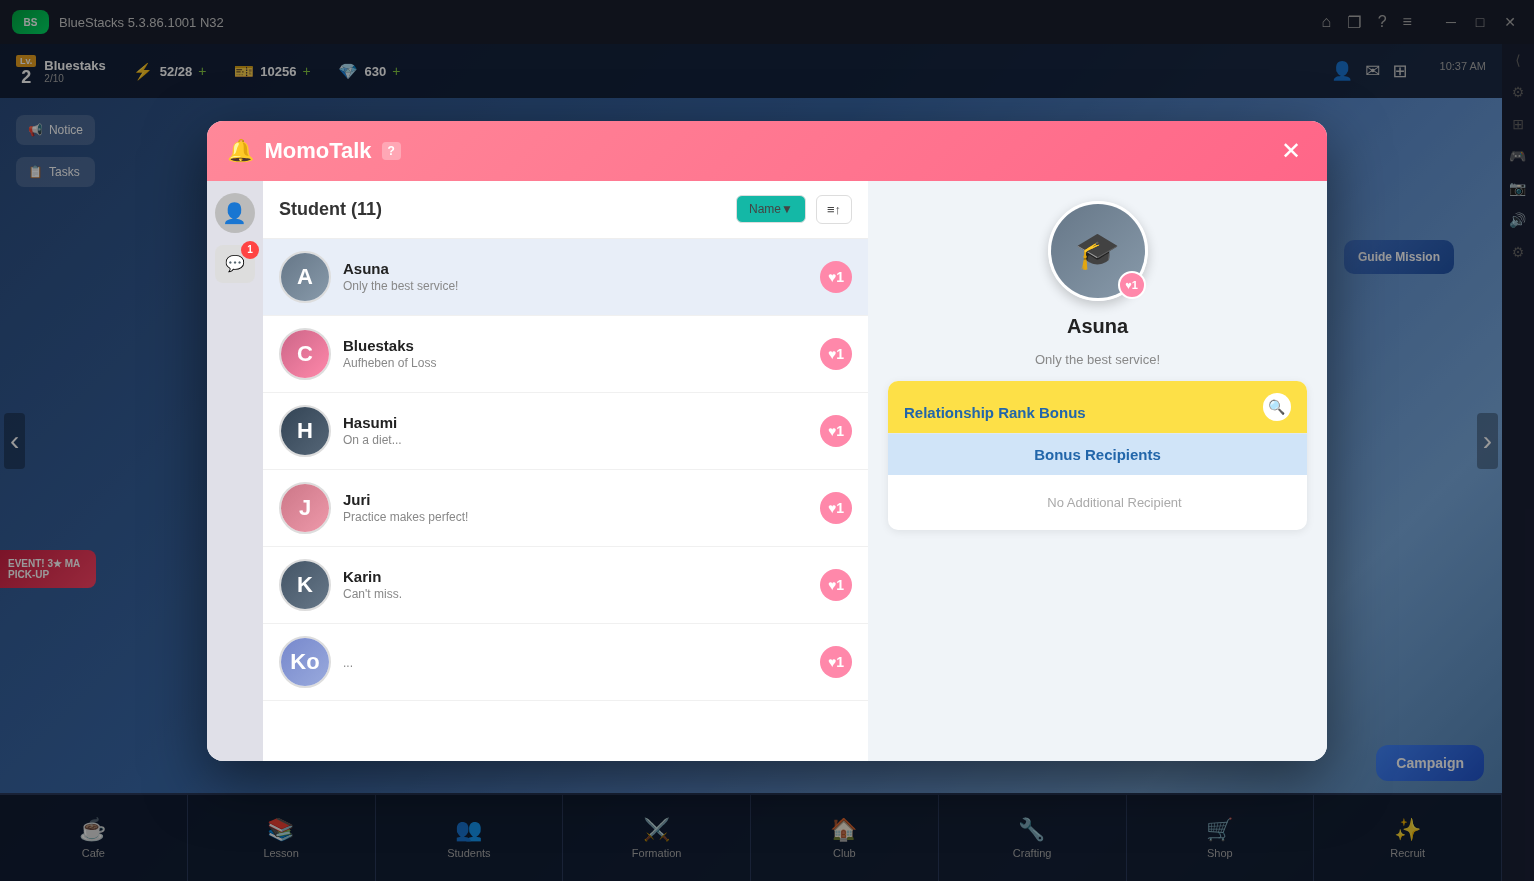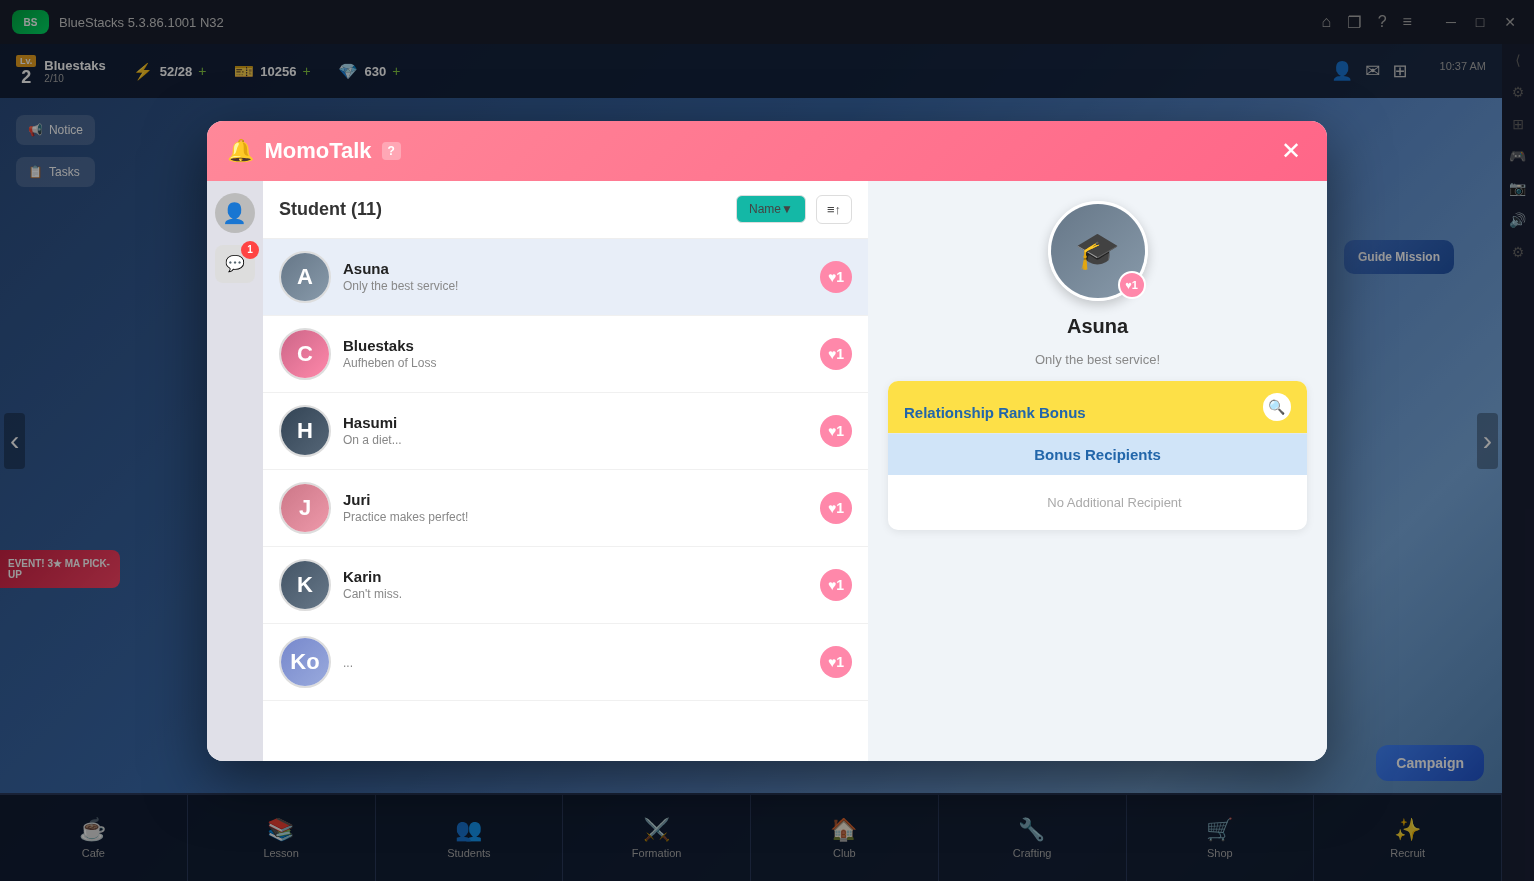--- a/index.html
+++ b/index.html
@@ -159,21 +159,21 @@
       font-size: 14px;
       font-weight: bold;
       cursor: pointer;
       z-index: 40;
     }
 
     
     .event-banner {
       position: absolute;
       left: 0; top: 550px;
-      width: 120px;
+      width: 96px;
       background: linear-gradient(135deg, #cc2244, #ff4466);
       padding: 8px;
       color: white;
       font-size: 10px;
       font-weight: bold;
       border-radius: 0 8px 8px 0;
       z-index: 40;
     }
 
     

